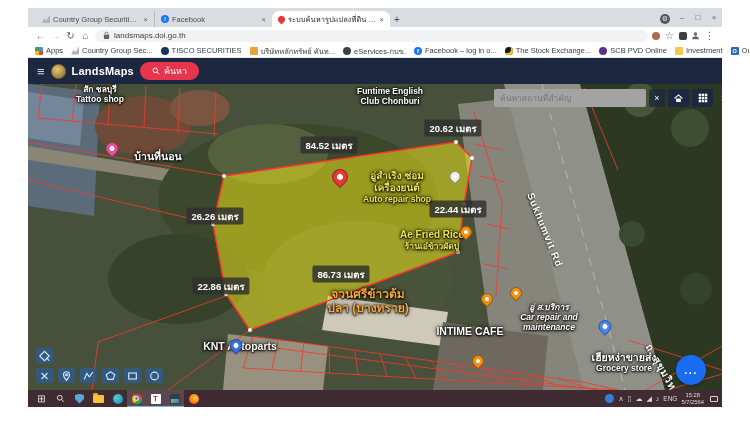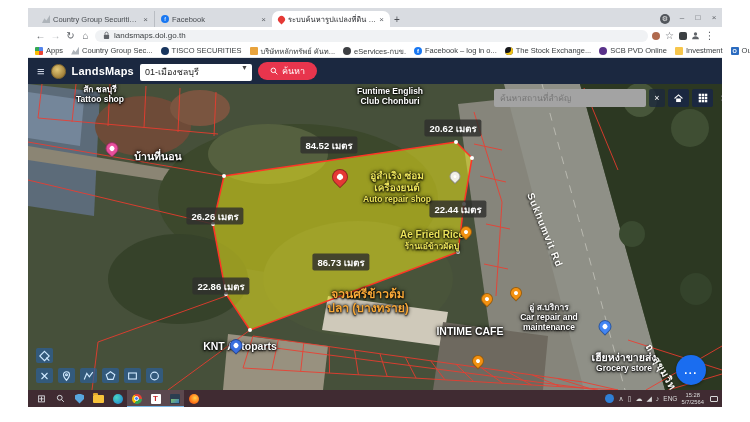--- a/index.html
+++ b/index.html
@@ -209,24 +209,20 @@
               <span>Outlook – free pers...</span>
             </div>
           </div>
 
     </div>
 
     <div class="appbar">
       <span class="burger">≡</span>
       <span class="logo"></span>
       <span class="brand">LandsMaps</span>
-      <span class="sel-wrap">
-        <select id="district-select" style="width:112px;"><option>01-เมืองชลบุรี</option></select>
-        <span class="sel-arrow">▼</span>
-      </span>
       <button class="search-btn">
         <svg width="8" height="8" viewBox="0 0 12 12">
               <circle cx="5" cy="5" r="3.4" stroke="#fff" stroke-width="1.4" fill="none"></circle>
               <line x1="7.6" y1="7.6" x2="11" y2="11" stroke="#fff" stroke-width="1.4"></line>
             </svg>
         <span>ค้นหา</span>
       </button>
     </div>
 
     <div class="map">
@@ -304,21 +300,21 @@
               <circle cx="185" cy="140" r="2"></circle>
             </g>
       </svg>
 
       <div id="overlay">
             <div class="m-badge" style="left: 301px; top: 61px;">84.52 เมตร</div>
             <div class="m-badge" style="left: 425px; top: 44px;">20.62 เมตร</div>
             <div class="m-badge" style="left: 187px; top: 132px;">26.26 เมตร</div>
             <div class="m-badge" style="left: 430px; top: 125px;">22.44 เมตร</div>
             <div class="m-badge" style="left: 193px; top: 202px;">22.86 เมตร</div>
-            <div class="m-badge" style="left: 313px; top: 178px; text-align: right;">86.73 เมตร</div>
+            <div class="m-badge" style="left: 313px; top: 190px; text-align: right;">86.73 เมตร</div>
             <div class="place white" style="left: 72px; top: 10px;">
               <span>สัก ชลบุรี</span>
               <span>Tattoo shop</span>
             </div>
             <div class="place white" style="left: 362px; top: 12px;">
               <span>Funtime English</span>
               <span>Club Chonburi</span>
             </div>
             <div class="place white-big" style="left: 130px; top: 72px;">
               <span>บ้านที่นอน</span>
@@ -335,21 +331,21 @@
             <div class="place orange" style="left: 340px; top: 217px;">
               <span>จวนศรีข้าวต้ม</span>
               <span>ปลา (บางทราย)</span>
             </div>
             <div class="place white-big" style="left: 212px; top: 262px;">
               <span>KNT Autoparts</span>
             </div>
             <div class="place white-big" style="left: 442px; top: 247px;">
               <span>INTIME CAFE</span>
             </div>
-            <div class="place white" style="left: 521px; top: 233px;">
+            <div class="place white" style="left: 521px; top: 233px; font-style: italic;">
               <span>อู่ ส.บริการ</span>
               <span>Car repair and</span>
               <span>maintenance</span>
             </div>
             <div class="place white-big" style="left: 596px; top: 278px;">
               <span>เฮียหง่าขายส่ง</span>
               <span class="sub">Grocery store</span>
             </div>
             <div class="road-label" style="left: 517px; top: 146px; transform: translate(-50%, -50%) rotate(68deg);">Sukhumvit Rd</div>
             <div class="road-label" style="left: 633px; top: 283px; transform: translate(-50%, -50%) rotate(60deg);">ถ. สุขุมวิท</div>

